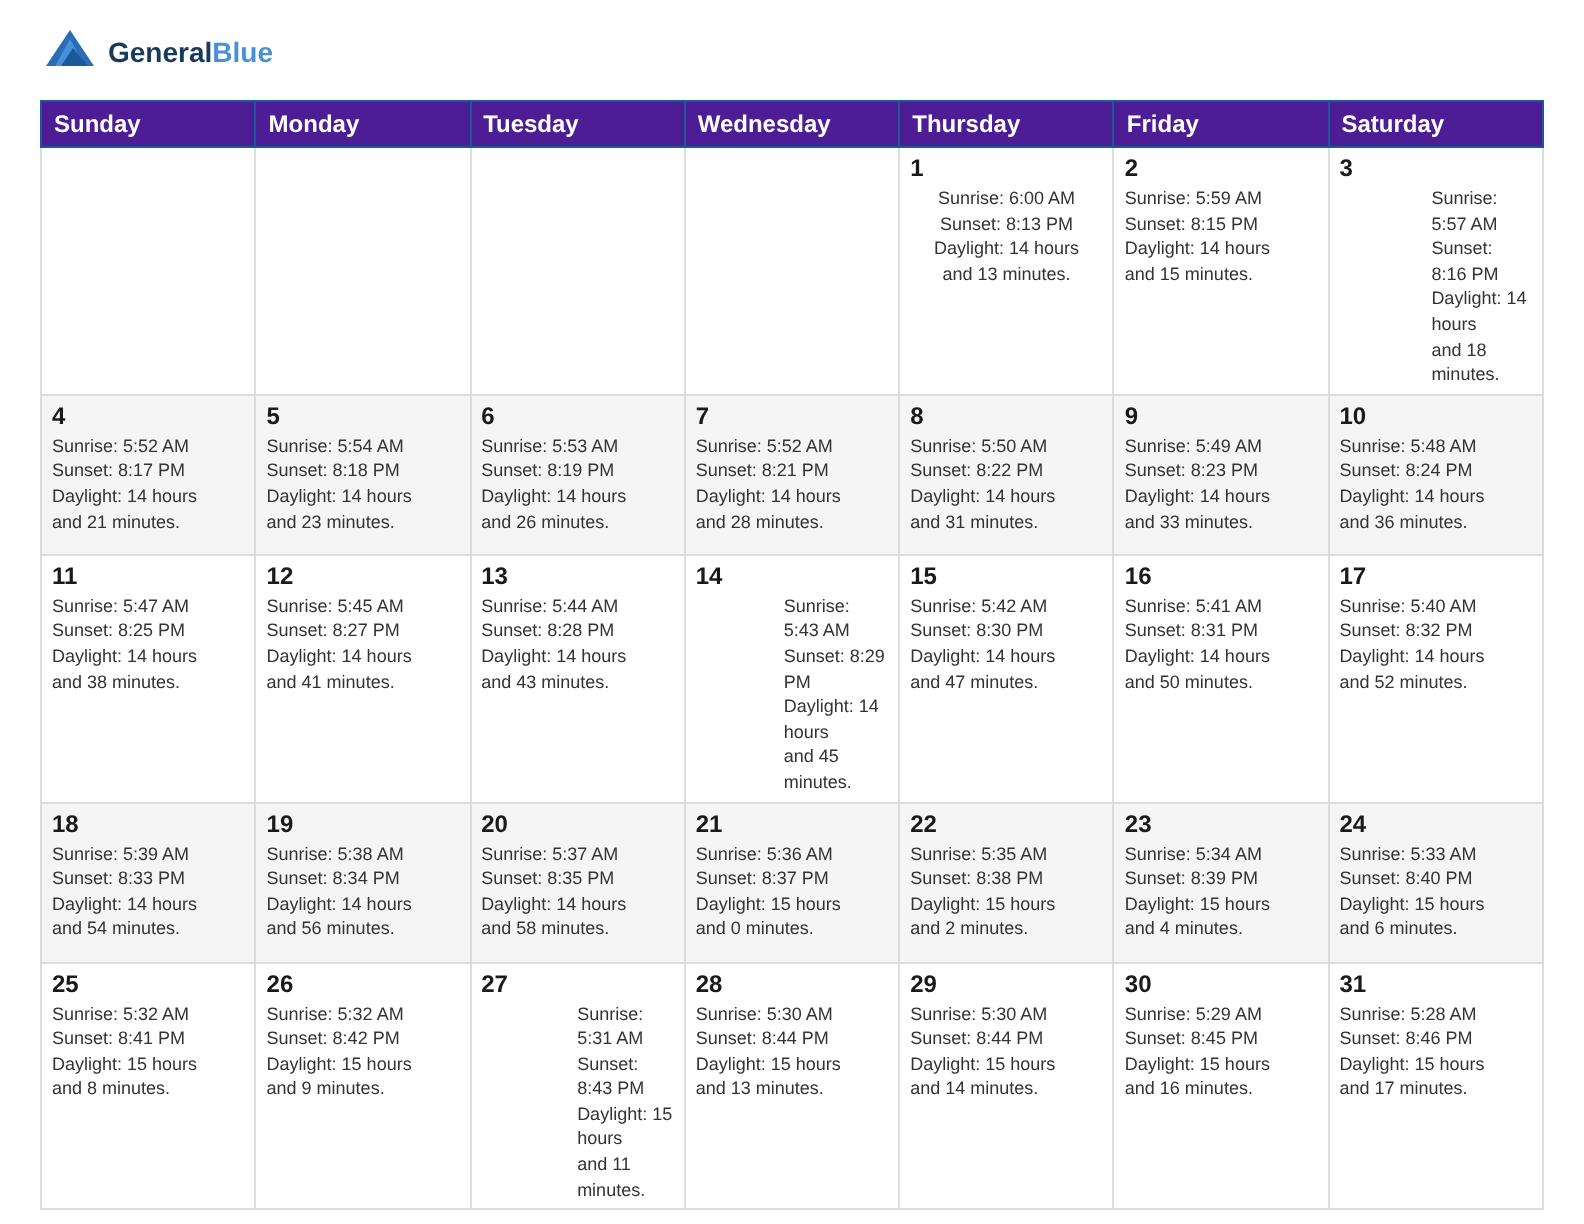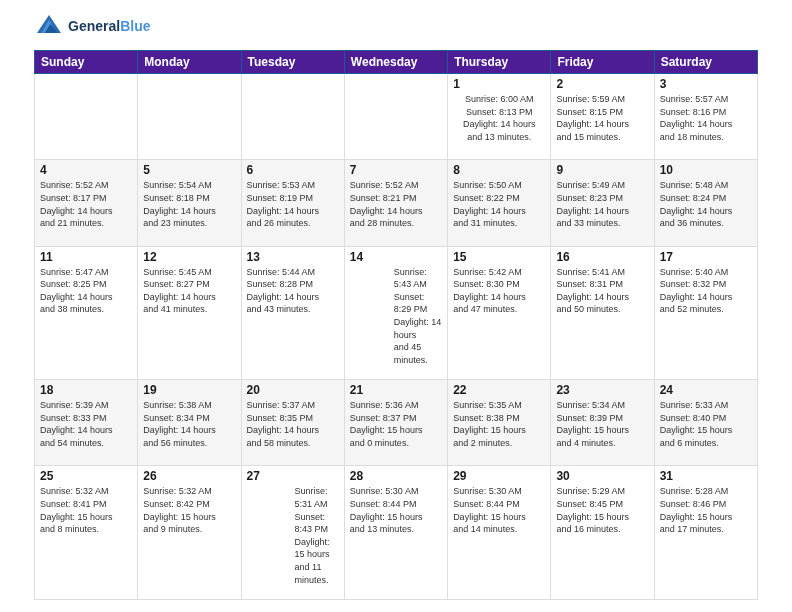--- a/index.html
+++ b/index.html
@@ -6,21 +6,21 @@
     body {
       font-family: Arial, sans-serif;
       background: #fff;
       width: 792px;
       height: 612px;
       overflow: hidden;
     }
     .page {
       width: 792px;
       height: 612px;
-      padding: 12px 34px;
+      padding: 12px 20px;
       display: flex;
       flex-direction: column;
     }
     .header {
       display: flex;
       justify-content: space-between;
       align-items: flex-start;
       margin-bottom: 8px;
     }
     .logo {
@@ -153,21 +153,21 @@
           </td>
           <td>
             <span class="day-number">2</span>
             <div class="day-info" style="white-space: pre-line;">Sunrise: 5:59 AM
 Sunset: 8:15 PM
 Daylight: 14 hours
 and 15 minutes.</div>
           </td>
           <td>
             <span class="day-number">3</span>
-            <div class="day-info" style="white-space: pre-line;">Sunrise: 5:57 AM
+            <div class="day-info" style="white-space: pre-line; margin-left: 46px;">Sunrise: 5:57 AM
 Sunset: 8:16 PM
 Daylight: 14 hours
 and 18 minutes.</div>
           </td>
         </tr>
         <tr>
           <td>
             <span class="day-number">4</span>
             <div class="day-info" style="white-space: pre-line;">Sunrise: 5:52 AM
 Sunset: 8:17 PM

